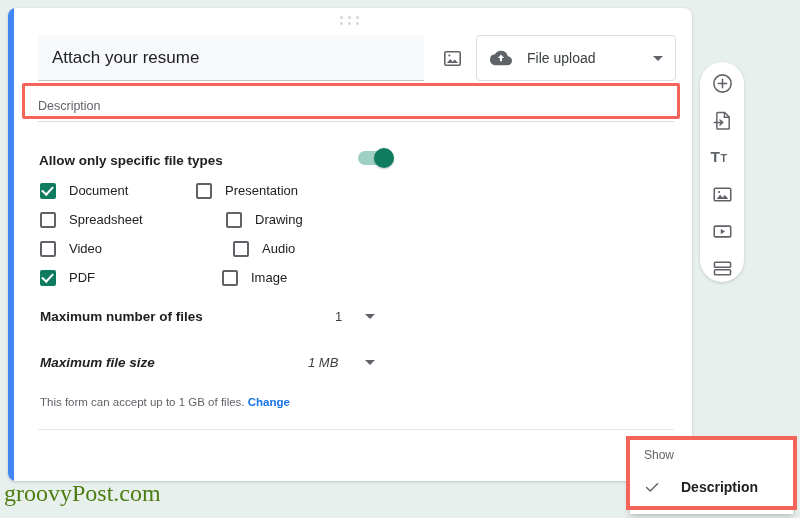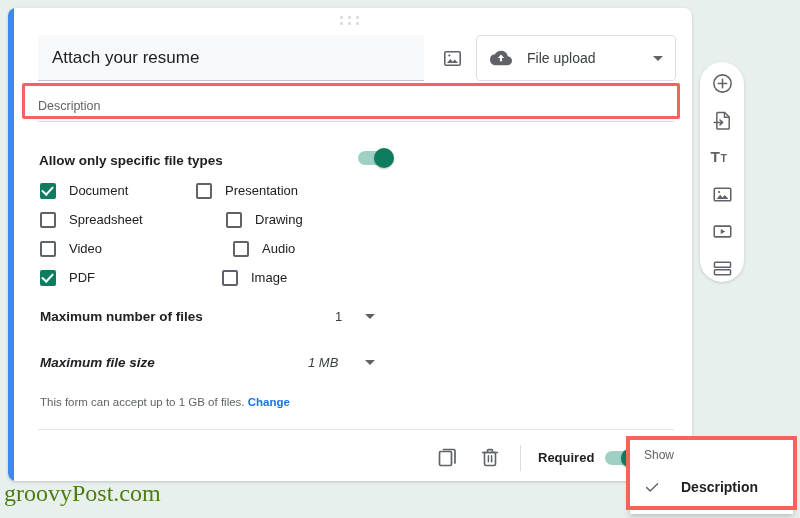--- a/index.html
+++ b/index.html
@@ -272,48 +272,20 @@
       <span class="val">1 MB</span>
       <span class="ddn caret"></span>
     </div>
 
     <div id="accept-note">
       <span>This form can accept up to 1 GB of files.</span>
       <a>Change</a>
     </div>
 
     <div id="footer-sep"></div>
-    <div id="footer">
-
-      <div id="btn-duplicate">
-        <svg width="24" height="24" viewBox="0 0 24 24" fill="none">
-          <rect x="3.5" y="6.5" width="12" height="14" rx="1.2" stroke="#5f6368" stroke-width="1.7"></rect>
-          <path d="M7.5 4.5h10a1.5 1.5 0 0 1 1.5 1.5v12" stroke="#5f6368" stroke-width="1.7" fill="none" stroke-linecap="round"></path>
-        </svg>
-      </div>
-
-      <div id="btn-delete">
-        <svg width="24" height="24" viewBox="0 0 24 24" fill="none">
-          <path d="M6.5 7.5h11v11.5a1.5 1.5 0 0 1-1.5 1.5H8a1.5 1.5 0 0 1-1.5-1.5z" stroke="#5f6368" stroke-width="1.6"></path>
-          <path d="M4.6 7.5h14.8" stroke="#5f6368" stroke-width="1.6" stroke-linecap="round"></path>
-          <path d="M9.5 7.5V5.6a1 1 0 0 1 1-1h3a1 1 0 0 1 1 1v1.9" stroke="#5f6368" stroke-width="1.6"></path>
-          <path d="M10.4 10.8v6M13.6 10.8v6" stroke="#5f6368" stroke-width="1.5" stroke-linecap="round"></path>
-        </svg>
-      </div>
-
-      <div id="footer-divider"></div>
-
-      <span id="required-label">Required</span>
-
-      <span id="required-toggle" class="toggle">
-        <span class="knob"></span>
-      </span>
-
-      <div id="btn-more"></div>
-    </div>
   </div>
 
   <div id="desc-highlight"></div>
 
   <div id="sidebar">
 
     <div class="sb-btn">
       <svg width="23" height="23" viewBox="0 0 24 24" fill="none">
         <circle cx="12" cy="12" r="9" stroke="#5f6368" stroke-width="1.6"></circle>
         <path d="M12 7.6v8.8M7.6 12h8.8" stroke="#5f6368" stroke-width="1.6" stroke-linecap="round"></path>

